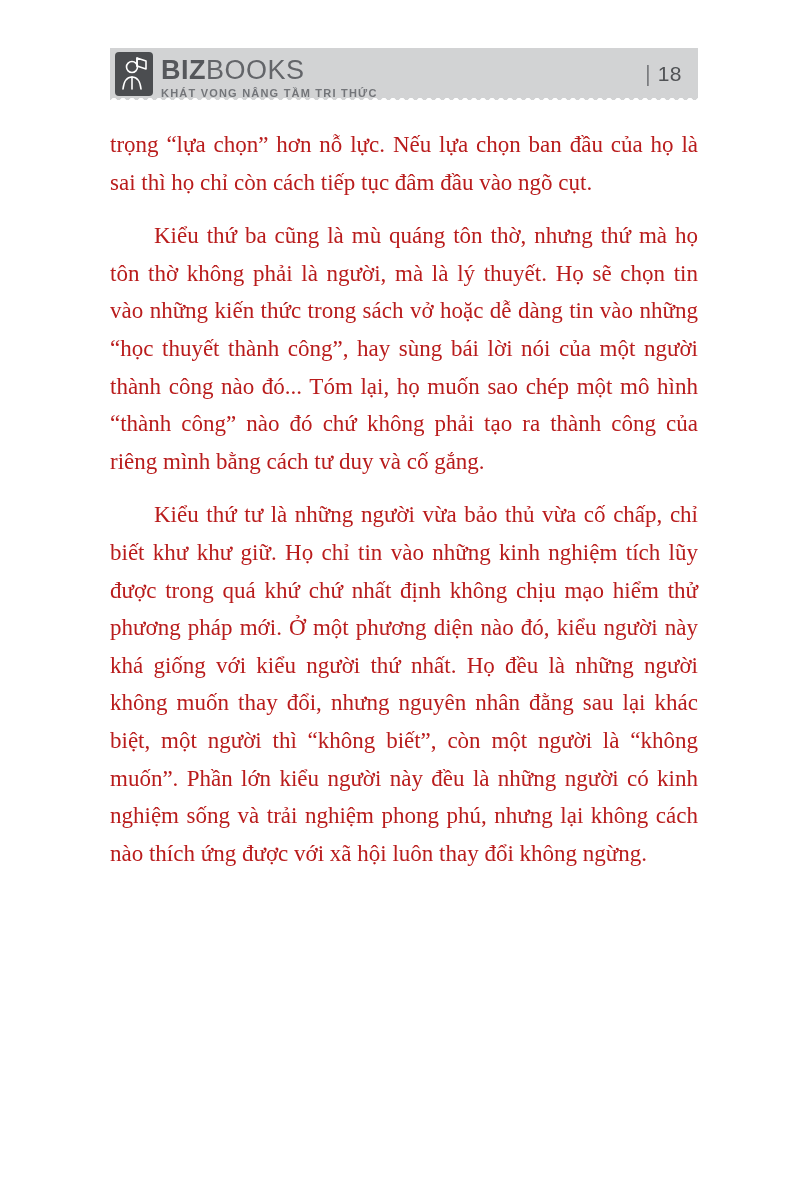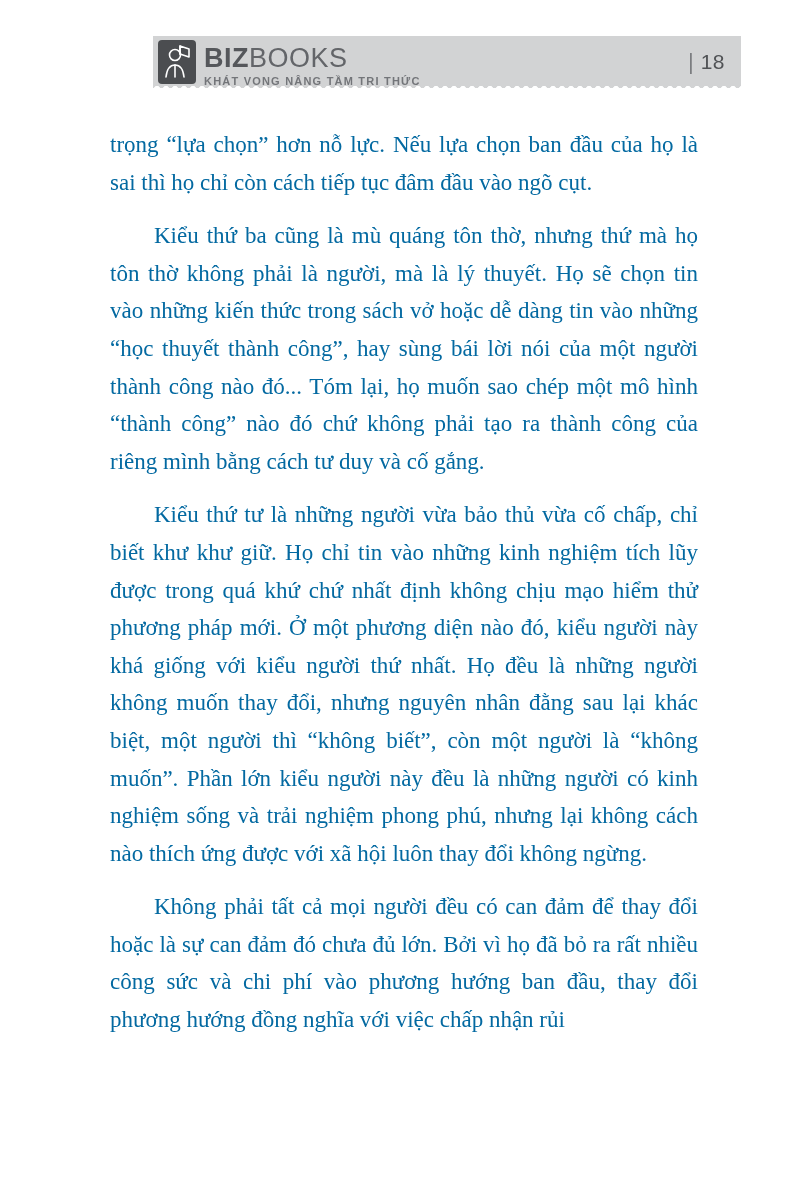--- a/index.html
+++ b/index.html
@@ -12,25 +12,24 @@
     height: 1184px;
     position: relative;
     overflow: hidden;
     font-family: "Liberation Serif", serif;
   }
 
   
   .header-bar {
     position: absolute;
     left: 110px;
-    top: 36px;
+    top: 48px;
     width: 588px;
     height: 52px;
     background: #d2d3d4;
-    margin-left: 43px;
   }
   .perforation {
     position: absolute;
     left: 0;
     right: 0;
     bottom: -1px;
     height: 7px;
     background-image: radial-gradient(circle at 4px 7px, #ffffff 2.8px, rgba(255,255,255,0) 3.4px);
     background-size: 9px 7px;
     background-repeat: repeat-x;
@@ -94,21 +93,21 @@
     font-weight: 400;
     letter-spacing: 0.5px;
   }
 
   
   .page-text {
     position: absolute;
     left: 110px;
     top: 126px;
     width: 588px;
-    color: #0369a1;
+    color: #b91c1c;
     font-size: 23px;
     line-height: 37.6px;
     text-align: justify;
   }
   .page-text p {
     margin: 0 0 16px 0;
   }
   .page-text p:last-child { margin-bottom: 0; }
   .page-text p.indent { text-indent: 44px; }
 </style>
@@ -140,14 +139,13 @@
     <span class="page-number-sep">|</span>
     <span class="page-number-value">18</span>
   </div>
   <div class="perforation"></div>
 </div>
 
 <div class="page-text">
     <p>trọng “lựa chọn” hơn nỗ lực. Nếu lựa chọn ban đầu của họ là sai thì họ chỉ còn cách tiếp tục đâm đầu vào ngõ cụt.</p>
     <p class="indent">Kiểu thứ ba cũng là mù quáng tôn thờ, nhưng thứ mà họ tôn thờ không phải là người, mà là lý thuyết. Họ sẽ chọn tin vào những kiến thức trong sách vở hoặc dễ dàng tin vào những “học thuyết thành công”, hay sùng bái lời nói của một người thành công nào đó... Tóm lại, họ muốn sao chép một mô hình “thành công” nào đó chứ không phải tạo ra thành công của riêng mình bằng cách tư duy và cố gắng.</p>
     <p class="indent">Kiểu thứ tư là những người vừa bảo thủ vừa cố chấp, chỉ biết khư khư giữ. Họ chỉ tin vào những kinh nghiệm tích lũy được trong quá khứ chứ nhất định không chịu mạo hiểm thử phương pháp mới. Ở một phương diện nào đó, kiểu người này khá giống với kiểu người thứ nhất. Họ đều là những người không muốn thay đổi, nhưng nguyên nhân đằng sau lại khác biệt, một người thì “không biết”, còn một người là “không muốn”. Phần lớn kiểu người này đều là những người có kinh nghiệm sống và trải nghiệm phong phú, nhưng lại không cách nào thích ứng được với xã hội luôn thay đổi không ngừng.</p>
-    <p class="indent">Không phải tất cả mọi người đều có can đảm để thay đổi hoặc là sự can đảm đó chưa đủ lớn. Bởi vì họ đã bỏ ra rất nhiều công sức và chi phí vào phương hướng ban đầu, thay đổi phương hướng đồng nghĩa với việc chấp nhận rủi</p>
   </div>
 
 </body></html>

